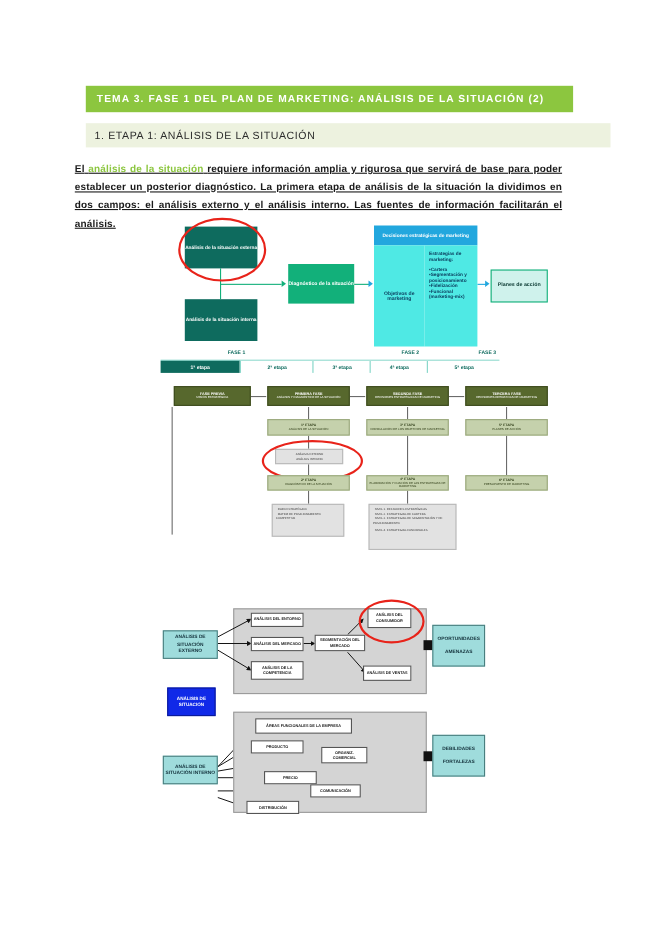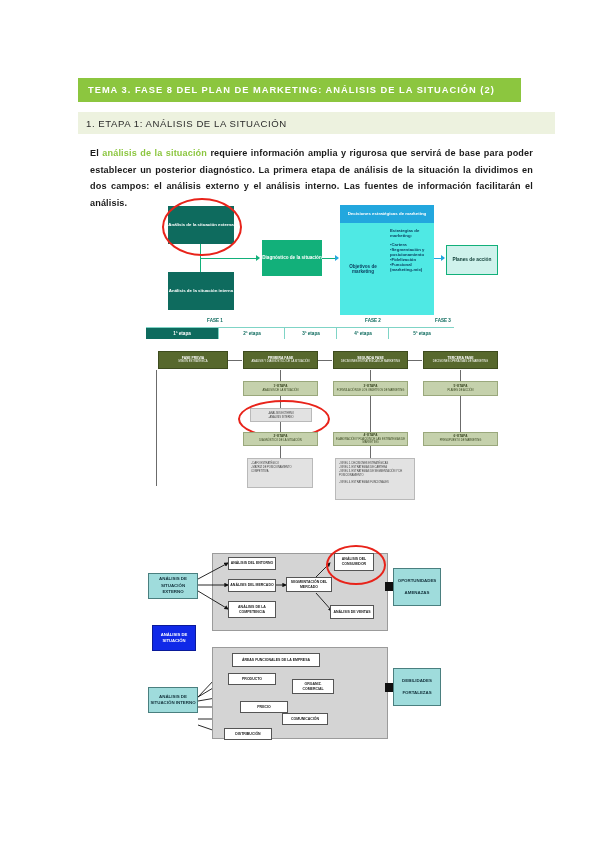--- a/index.html
+++ b/index.html
@@ -8,22 +8,22 @@
 
   
   .title-bar{position:absolute;left:78px;top:78px;width:443px;height:24px;background:#8CC63F;
              display:flex;align-items:center;padding-left:10px;box-sizing:border-box;}
   .title-bar span{color:#ffffff;font-size:9.3px;font-weight:bold;letter-spacing:1.0px;}
   .sub-bar{position:absolute;left:78px;top:112px;width:477px;height:22px;background:#EDF2DF;
            display:flex;align-items:center;padding-left:8px;box-sizing:border-box;}
   .sub-bar span{color:#2b2b2b;font-size:9.6px;letter-spacing:.55px;}
 
   
-  .para{position:absolute;left:90px;top:145px;width:443px;font-size:9.1px;line-height:16.5px;
-        text-align:justify;color:#1a1a1a;font-weight:bold;letter-spacing:.15px;}
+  .para{position:absolute;left:68px;top:145px;width:443px;font-size:9.1px;line-height:16.5px;
+        text-align:justify;color:#1a1a1a;font-weight:bold;letter-spacing:.15px;text-decoration:underline;}
   .hl{color:#8CC63F;}
 
   
   .d1{position:absolute;left:140px;top:196px;width:320px;height:148px;background:#fff;}
   .d1 .inner{position:absolute;left:0;top:0;right:0;bottom:0;}
   .bx{position:absolute;box-sizing:border-box;display:flex;align-items:center;justify-content:center;
       text-align:center;line-height:1.18;}
   .teal{background:#0E6B5E;color:#fff;font-size:4.4px;font-weight:bold;}
   .green{background:#12B07A;color:#fff;font-size:4.6px;font-weight:bold;}
   .cyanhead{background:#22A7DE;color:#fff;font-size:4.4px;font-weight:bold;}
@@ -93,21 +93,21 @@
       font-size:4.2px;font-weight:bold;line-height:1.4;}
   .knob{position:absolute;background:#111;}
   svg.arrows{position:absolute;left:0;top:0;overflow:visible;}
 </style>
 </head>
 <body>
 
 <div class="page">
 
   <div class="title-bar">
-    <span>TEMA 3. FASE 8 DEL PLAN DE MARKETING: ANÁLISIS DE LA SITUACIÓN (2)</span>
+    <span>TEMA 3. FASE 1 DEL PLAN DE MARKETING: ANÁLISIS DE LA SITUACIÓN (2)</span>
   </div>
 
   <div class="sub-bar">
     <span>1. ETAPA 1: ANÁLISIS DE LA SITUACIÓN</span>
   </div>
 
   <div class="para">
     <span>El</span>
     <span class="hl">análisis de la situación</span>
     <span>requiere información amplia y rigurosa que servirá de base para poder establecer un posterior diagnóstico. La primera etapa de análisis de la situación la dividimos en dos campos: el análisis externo y el análisis interno. Las fuentes de información facilitarán el análisis.</span>

